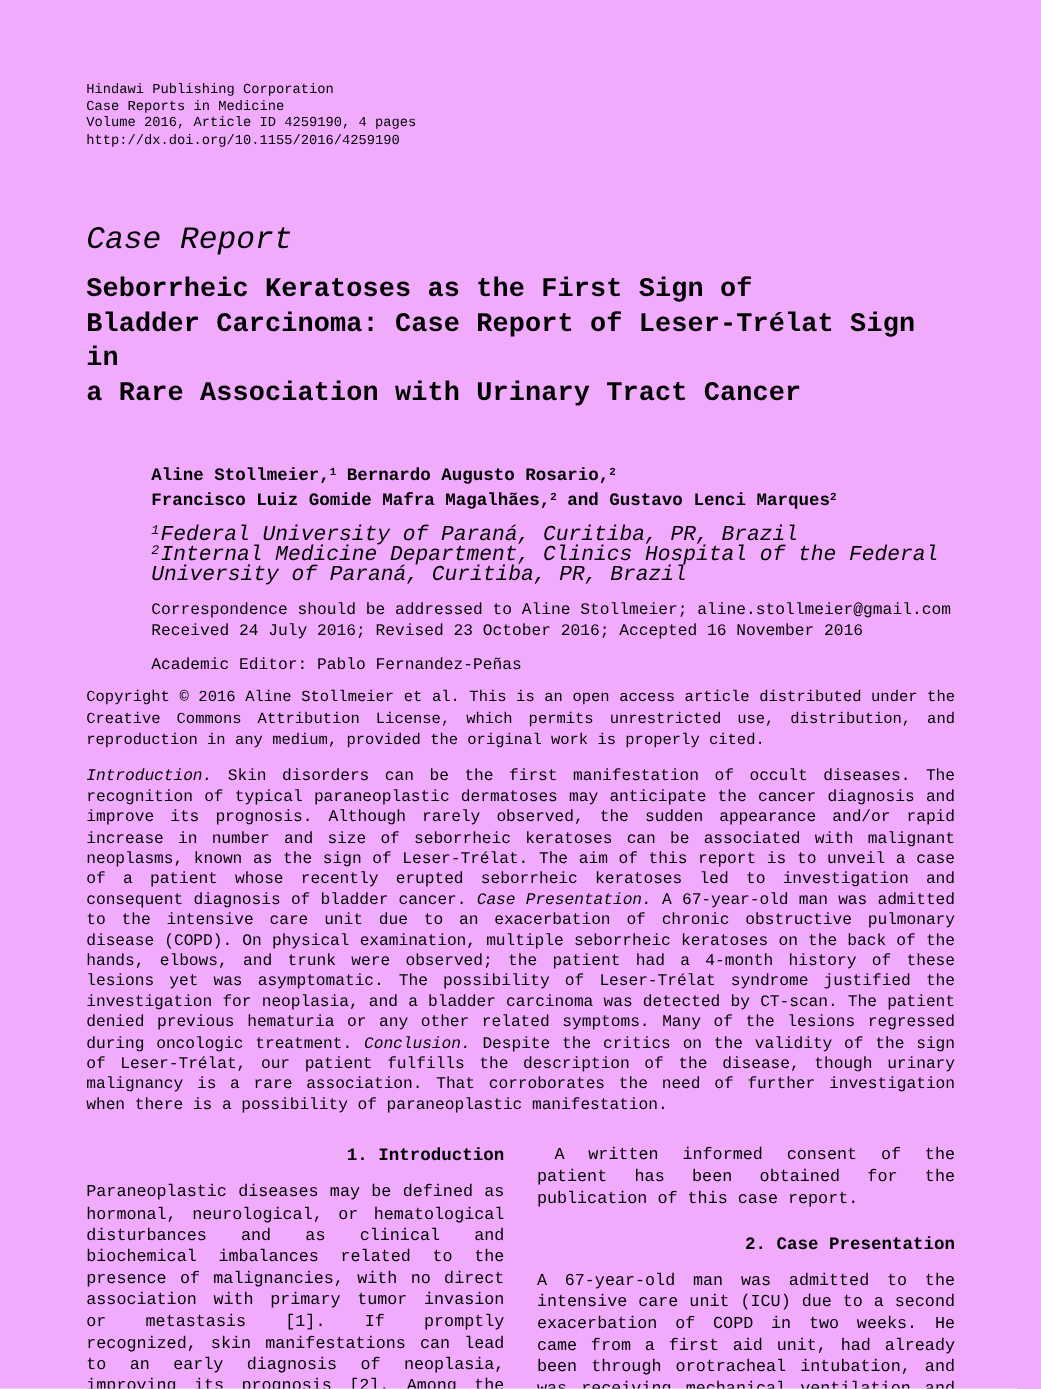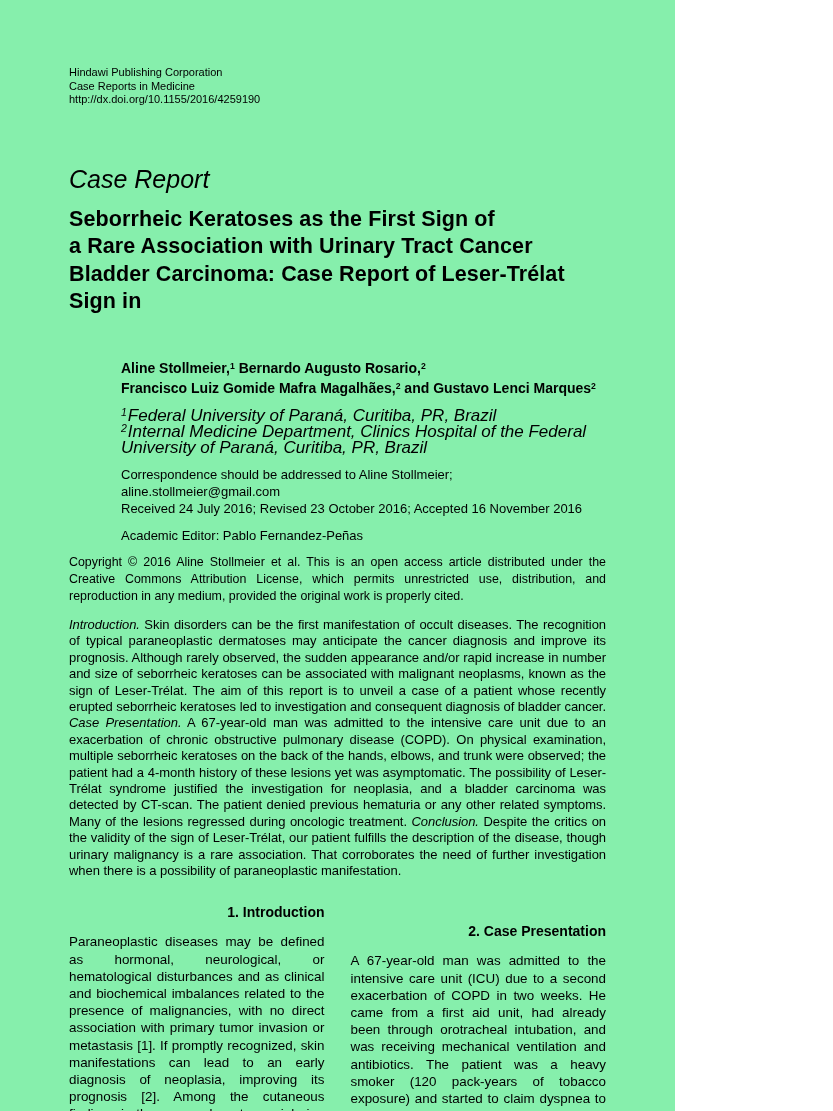--- a/index.html
+++ b/index.html
@@ -3,25 +3,25 @@
 <meta charset="utf-8">
 <title>Case Report</title>
 <style>
   html, body {
     margin: 0;
     padding: 0;
     background: #ffffff;
   }
   .page {
     position: relative;
-    width: 675px;
+    width: 833px;
     height: 1111px;
-    background: #86efac;
+    background: #f0abfc;
     color: #000000;
-    font-family: Liberation Sans, sans-serif;
+    font-family: Liberation Mono, monospace;
     overflow: hidden;
     box-sizing: border-box;
     padding: 66px 69px 0 69px;
   }
   .publisher { font-size: 11px; line-height: 13.5px; }
   .publisher div { white-space: nowrap; }
 
   .article-type {
     margin-top: 57px;
     font-style: italic;
@@ -108,29 +108,30 @@
   .colm p.indent { text-indent: 14px; }
 </style>
 </head>
 <body>
 
 <div class="page">
 
   <div class="publisher">
     <div>Hindawi Publishing Corporation</div>
     <div>Case Reports in Medicine</div>
+    <div>Volume 2016, Article ID 4259190, 4 pages</div>
     <div>http://dx.doi.org/10.1155/2016/4259190</div>
   </div>
 
   <div class="article-type">Case Report</div>
 
   <h1 class="title">
     <span class="tline">Seborrheic Keratoses as the First Sign of</span>
+    <span class="tline">Bladder Carcinoma: Case Report of Leser-Trélat Sign in</span>
     <span class="tline">a Rare Association with Urinary Tract Cancer</span>
-    <span class="tline">Bladder Carcinoma: Case Report of Leser-Trélat Sign in</span>
   </h1>
 
   <div class="authors">
     <div><span>Aline Stollmeier,</span><sup>1</sup><span> Bernardo Augusto Rosario,</span><sup>2</sup></div>
     <div><span>Francisco Luiz Gomide Mafra Magalhães,</span><sup>2</sup><span> and Gustavo Lenci Marques</span><sup>2</sup></div>
   </div>
 
   <div class="affiliations">
     <div><sup>1</sup><span>Federal University of Paraná, Curitiba, PR, Brazil</span></div>
     <div><sup>2</sup><span>Internal Medicine Department, Clinics Hospital of the Federal University of Paraná, Curitiba, PR, Brazil</span></div>
@@ -146,18 +147,19 @@
 
   <p class="abstract"><span class="lead">Introduction.</span><span> Skin disorders can be the first manifestation of occult diseases. The recognition of typical paraneoplastic dermatoses may anticipate the cancer diagnosis and improve its prognosis. Although rarely observed, the sudden appearance and/or rapid increase in number and size of seborrheic keratoses can be associated with malignant neoplasms, known as the sign of Leser-Trélat. The aim of this report is to unveil a case of a patient whose recently erupted seborrheic keratoses led to investigation and consequent diagnosis of bladder cancer. </span><span class="lead">Case Presentation.</span><span> A 67-year-old man was admitted to the intensive care unit due to an exacerbation of chronic obstructive pulmonary disease (COPD). On physical examination, multiple seborrheic keratoses on the back of the hands, elbows, and trunk were observed; the patient had a 4-month history of these lesions yet was asymptomatic. The possibility of Leser-Trélat syndrome justified the investigation for neoplasia, and a bladder carcinoma was detected by CT-scan. The patient denied previous hematuria or any other related symptoms. Many of the lesions regressed during oncologic treatment. </span><span class="lead">Conclusion.</span><span> Despite the critics on the validity of the sign of Leser-Trélat, our patient fulfills the description of the disease, though urinary malignancy is a rare association. That corroborates the need of further investigation when there is a possibility of paraneoplastic manifestation.</span></p>
 
   <div class="columns">
     <div class="colm">
       <h2>1. Introduction</h2>
       <p>Paraneoplastic diseases may be defined as hormonal, neurological, or hematological disturbances and as clinical and biochemical imbalances related to the presence of malignancies, with no direct association with primary tumor invasion or metastasis [1]. If promptly recognized, skin manifestations can lead to an early diagnosis of neoplasia, improving its prognosis [2]. Among the cutaneous findings is the rare and controversial sign of Leser-Trélat, characterized as the sudden appearance and/or increase in number and size of seborrheic keratoses, associated with an internal neoplasm [3].</p>
       <p class="indent">The aim of this case report is to describe a cancer diagnosis made after following the clue given by the patient’s skin condition—a case of Leser-Trélat syndrome.</p>
     </div>
     <div class="colm">
+      <p class="indent">A written informed consent of the patient has been obtained for the publication of this case report.</p>
       <h2 class="mid">2. Case Presentation</h2>
       <p>A 67-year-old man was admitted to the intensive care unit (ICU) due to a second exacerbation of COPD in two weeks. He came from a first aid unit, had already been through orotracheal intubation, and was receiving mechanical ventilation and antibiotics. The patient was a heavy smoker (120 pack-years of tobacco exposure) and started to claim dyspnea to great efforts over the previous few months; he had also lost 8 kg in less than a month. There was no other known comorbid condition in his clinical history. After some days of stabilization in the ICU, the patient was referred to the general</p>
     </div>
   </div>
 
 </div>
 
 </body></html>

